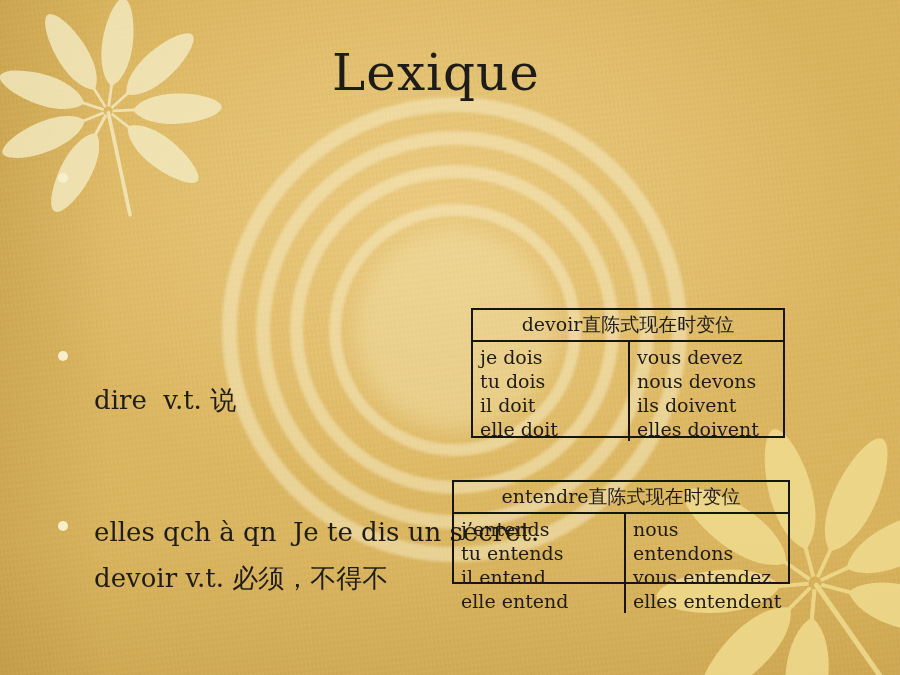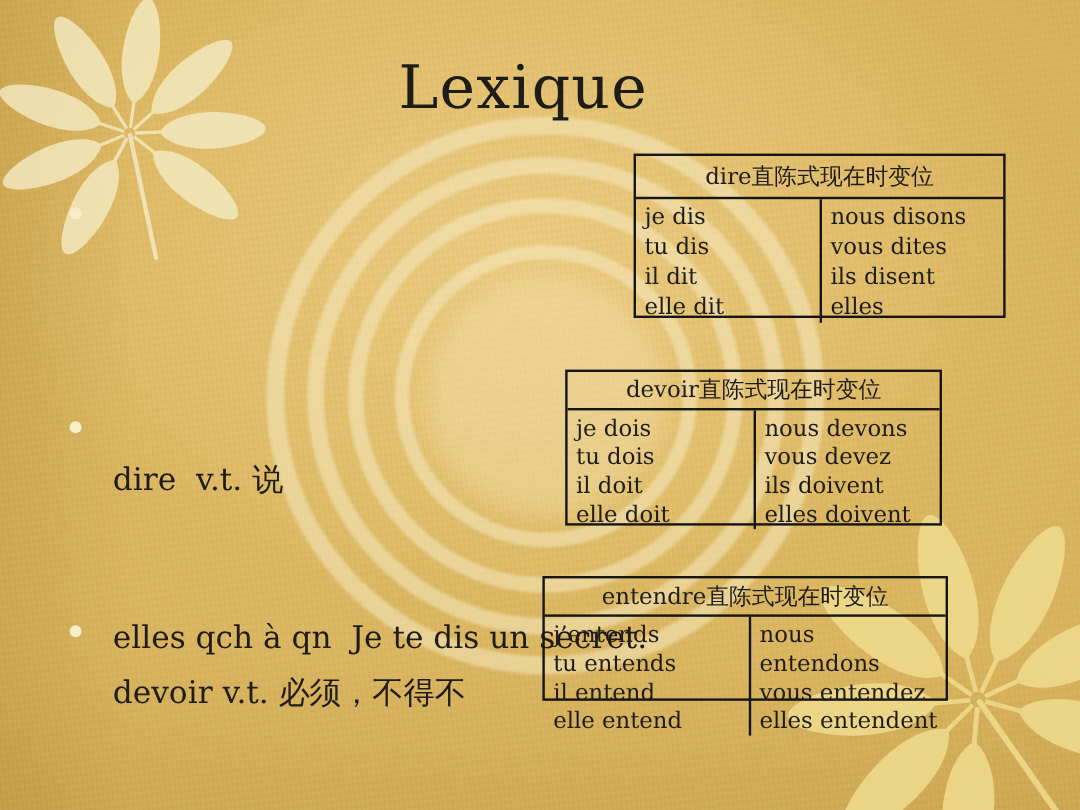--- a/index.html
+++ b/index.html
@@ -174,50 +174,33 @@
   </div>
 
   <div class="bullet b3">
     <span class="dot"></span>
     <div class="lines">
       
       
     </div>
   </div>
 
-  <div class="vtable t1">
-    <div class="hdr">dire直陈式现在时变位</div>
-    <div class="cols">
-      <div class="col left">
-        <div>je dis</div>
-        <div>tu dis</div>
-        <div>il dit</div>
-        <div>elle dit</div>
-      </div>
-      <div class="col right">
-        <div>nous disons</div>
-        <div>vous dites</div>
-        <div>ils disent</div>
-        <div>elles</div>
-      </div>
-    </div>
-  </div>
 
   <div class="vtable t2">
     <div class="hdr">devoir直陈式现在时变位</div>
     <div class="cols">
       <div class="col left">
         <div>je dois</div>
         <div>tu dois</div>
         <div>il doit</div>
         <div>elle doit</div>
       </div>
       <div class="col right">
+        <div>vous devez</div>
         <div>nous devons</div>
-        <div>vous devez</div>
         <div>ils doivent</div>
         <div>elles doivent</div>
       </div>
     </div>
   </div>
 
   <div class="vtable t3">
     <div class="hdr">entendre直陈式现在时变位</div>
     <div class="cols">
       <div class="col left">

